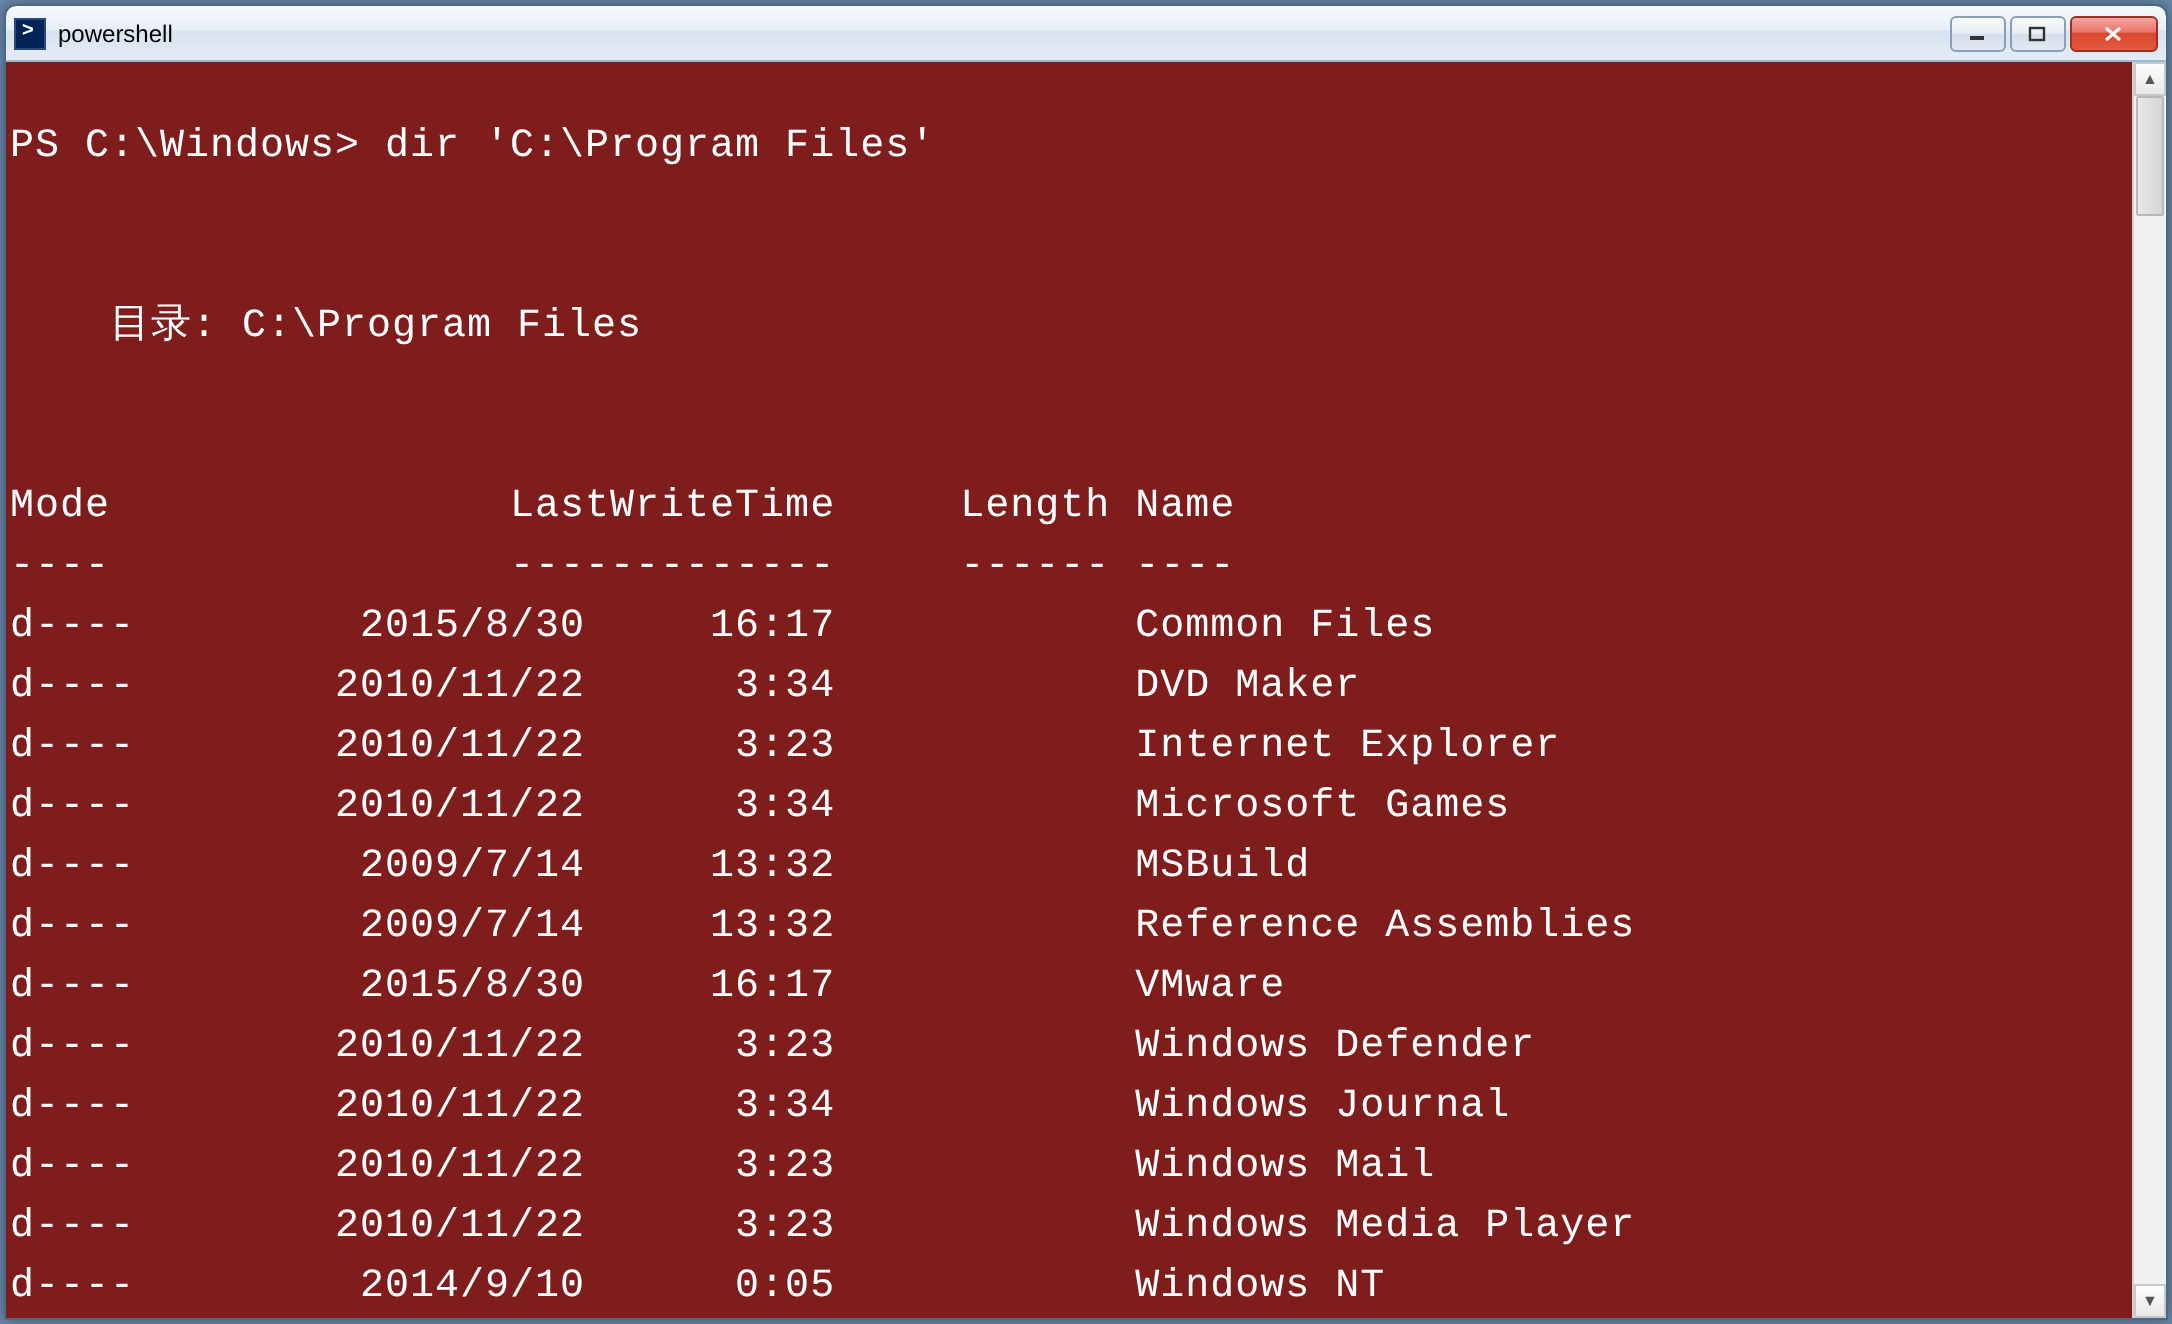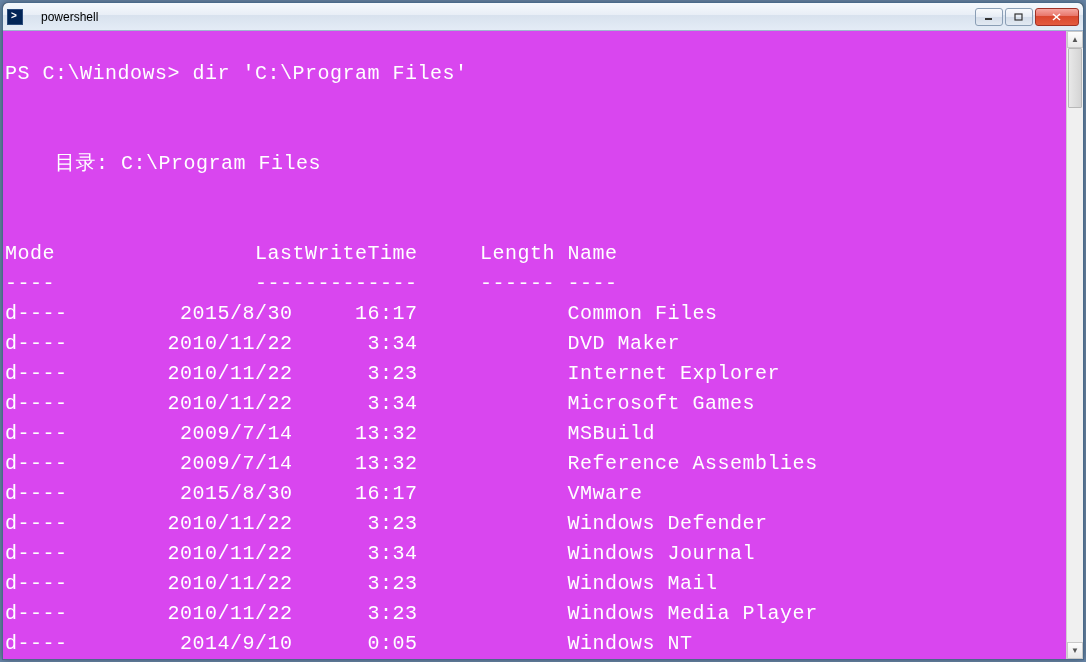--- a/index.html
+++ b/index.html
@@ -45,21 +45,20 @@
       color: #fff;
       font-size: 10px;
       font-weight: bold;
       left: 3px;
       top: 0px;
     }
     .title-text {
       font-size: 12px;
       color: #000;
       flex: 1;
-      margin-left: 12px;
     }
     .win-buttons {
       display: flex;
       gap: 0;
     }
     .win-btn {
       width: 28px;
       height: 18px;
       border: 1px solid #8a9eb5;
       border-radius: 3px;
@@ -80,21 +79,21 @@
     .win-btn svg { display: block; }
     .console-area {
       position: relative;
       width: 100%;
       height: calc(100% - 28px);
       background: #000;
       display: flex;
     }
     .console {
       flex: 1;
-      background: #d946ef;
+      background: #7f1d1d;
       color: #fff;
       font-family: "NSimSun", "SimSun", "Consolas", "Courier New", monospace;
       font-size: 20px;
       line-height: 30px;
       padding: 28px 0 0 2px;
       white-space: pre;
       overflow: hidden;
       letter-spacing: 0.5px;
     }
     .scrollbar {

